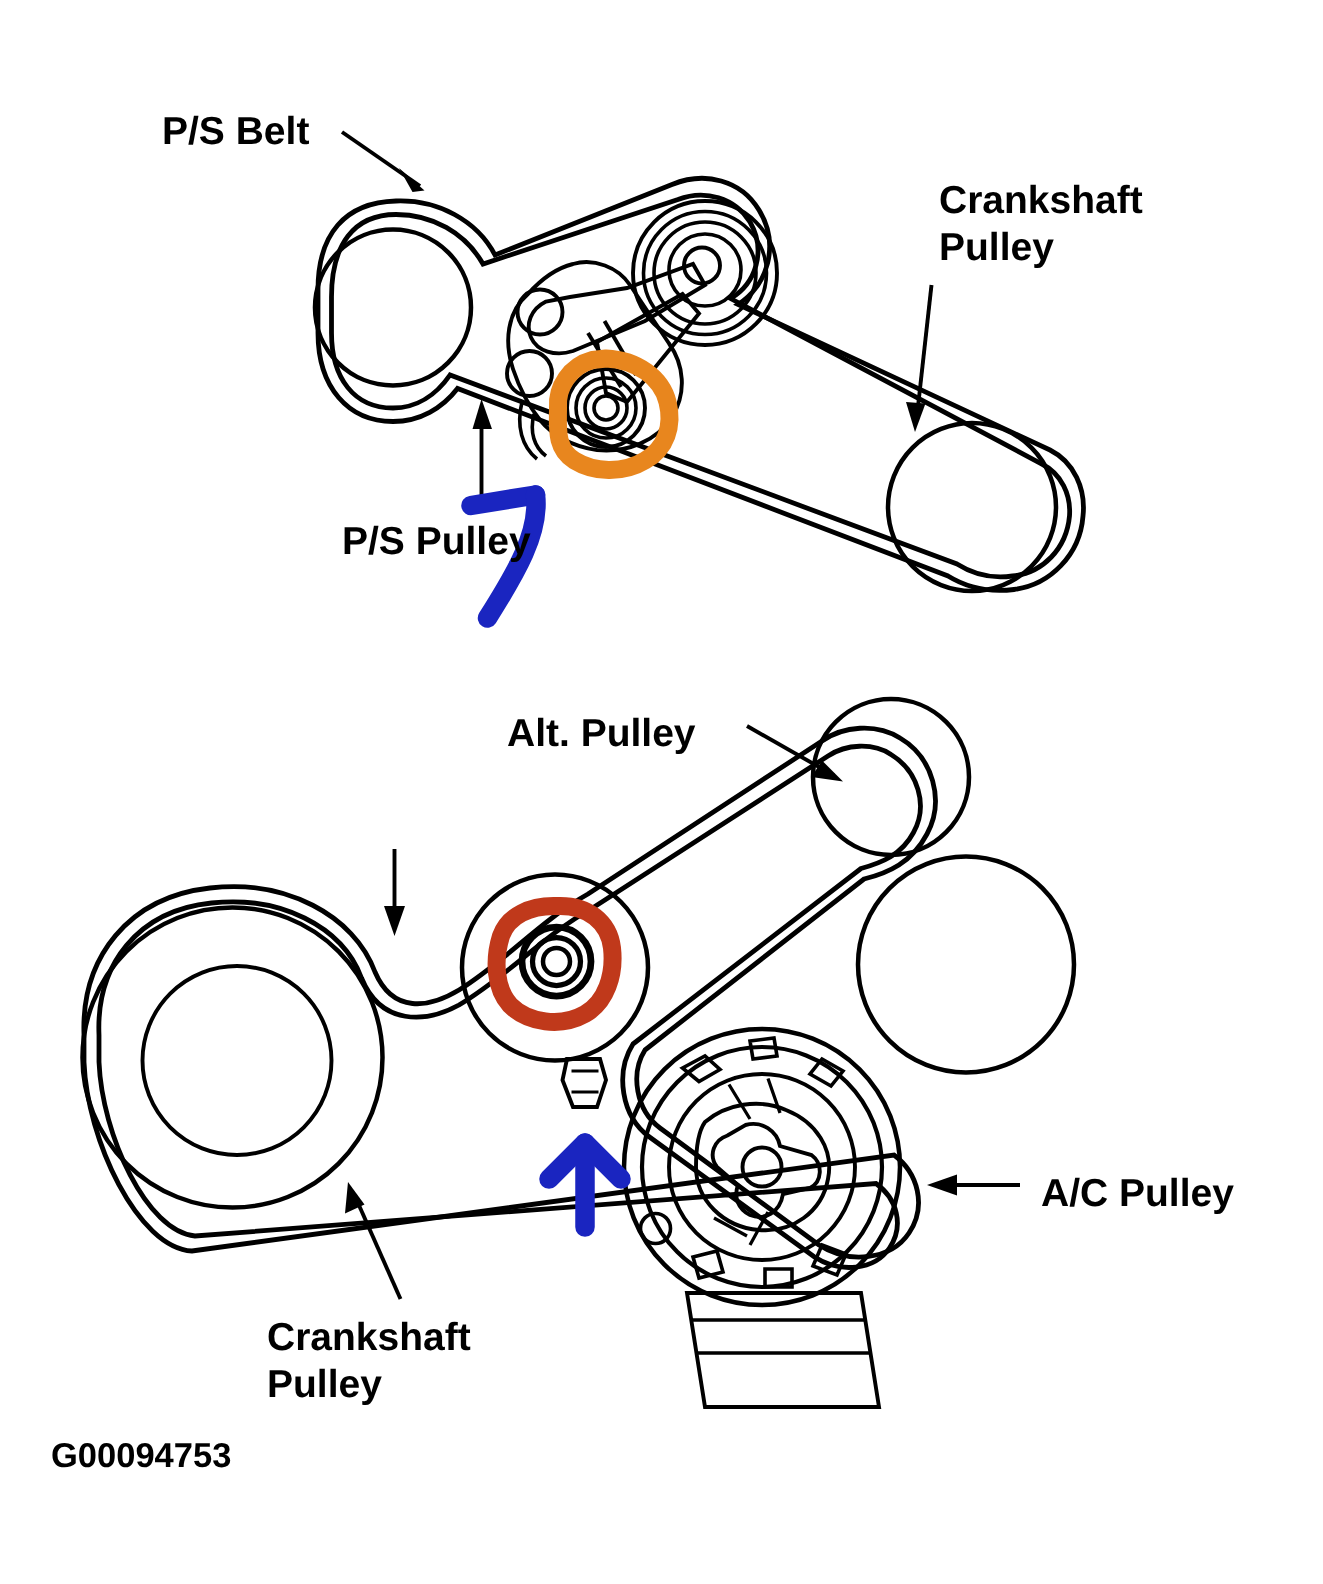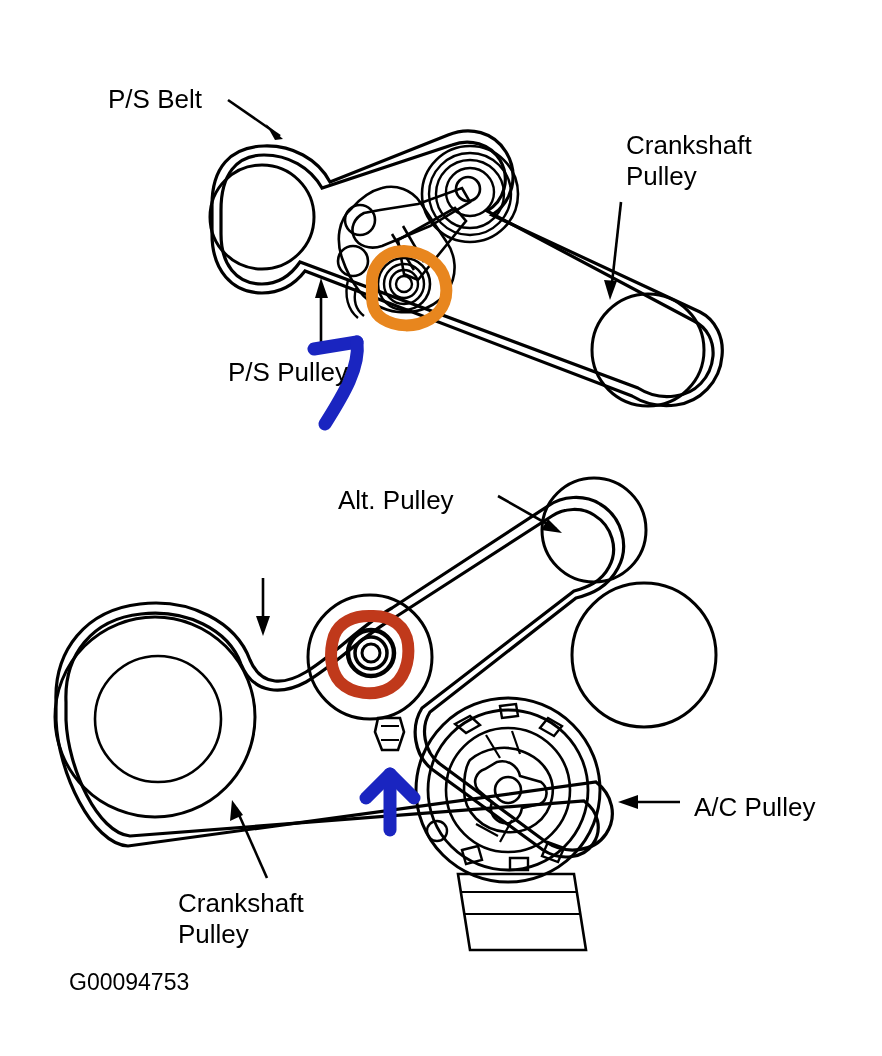--- a/index.html
+++ b/index.html
@@ -11,23 +11,24 @@
     width: 882px;
     height: 1056px;
     position: relative;
     overflow: hidden;
     font-family: "Liberation Sans", sans-serif;
     color: #000000;
   }
   #diagram-root {
     position: absolute;
     left: 0;
-    top: 12px;
+    top: 0;
     width: 882px;
     height: 876px;
+    font-weight: bold;
   }
   svg.figure {
     position: absolute;
     left: 0;
     top: 0;
     width: 882px;
     height: 1056px;
   }
   .lbl {
     position: absolute;
@@ -265,15 +266,15 @@
 
   <div class="lbl" style="left:228px; top:345px;">P/S Pulley</div>
 
   <div class="lbl" style="left:338px; top:473px;">Alt. Pulley</div>
 
 
   <div class="lbl" style="left:694px; top:780px;">A/C Pulley</div>
 
   <div class="lbl" style="left:178px; top:876px;"><span>Crankshaft</span><br><span>Pulley</span></div>
 
-  <div class="lbl code" style="left:34px; top:955px;margin-left:35px;">G00094753</div>
+  <div class="lbl code" style="left:34px; top:955px;">G00094753</div>
 
 </div>
 
 </body></html>

